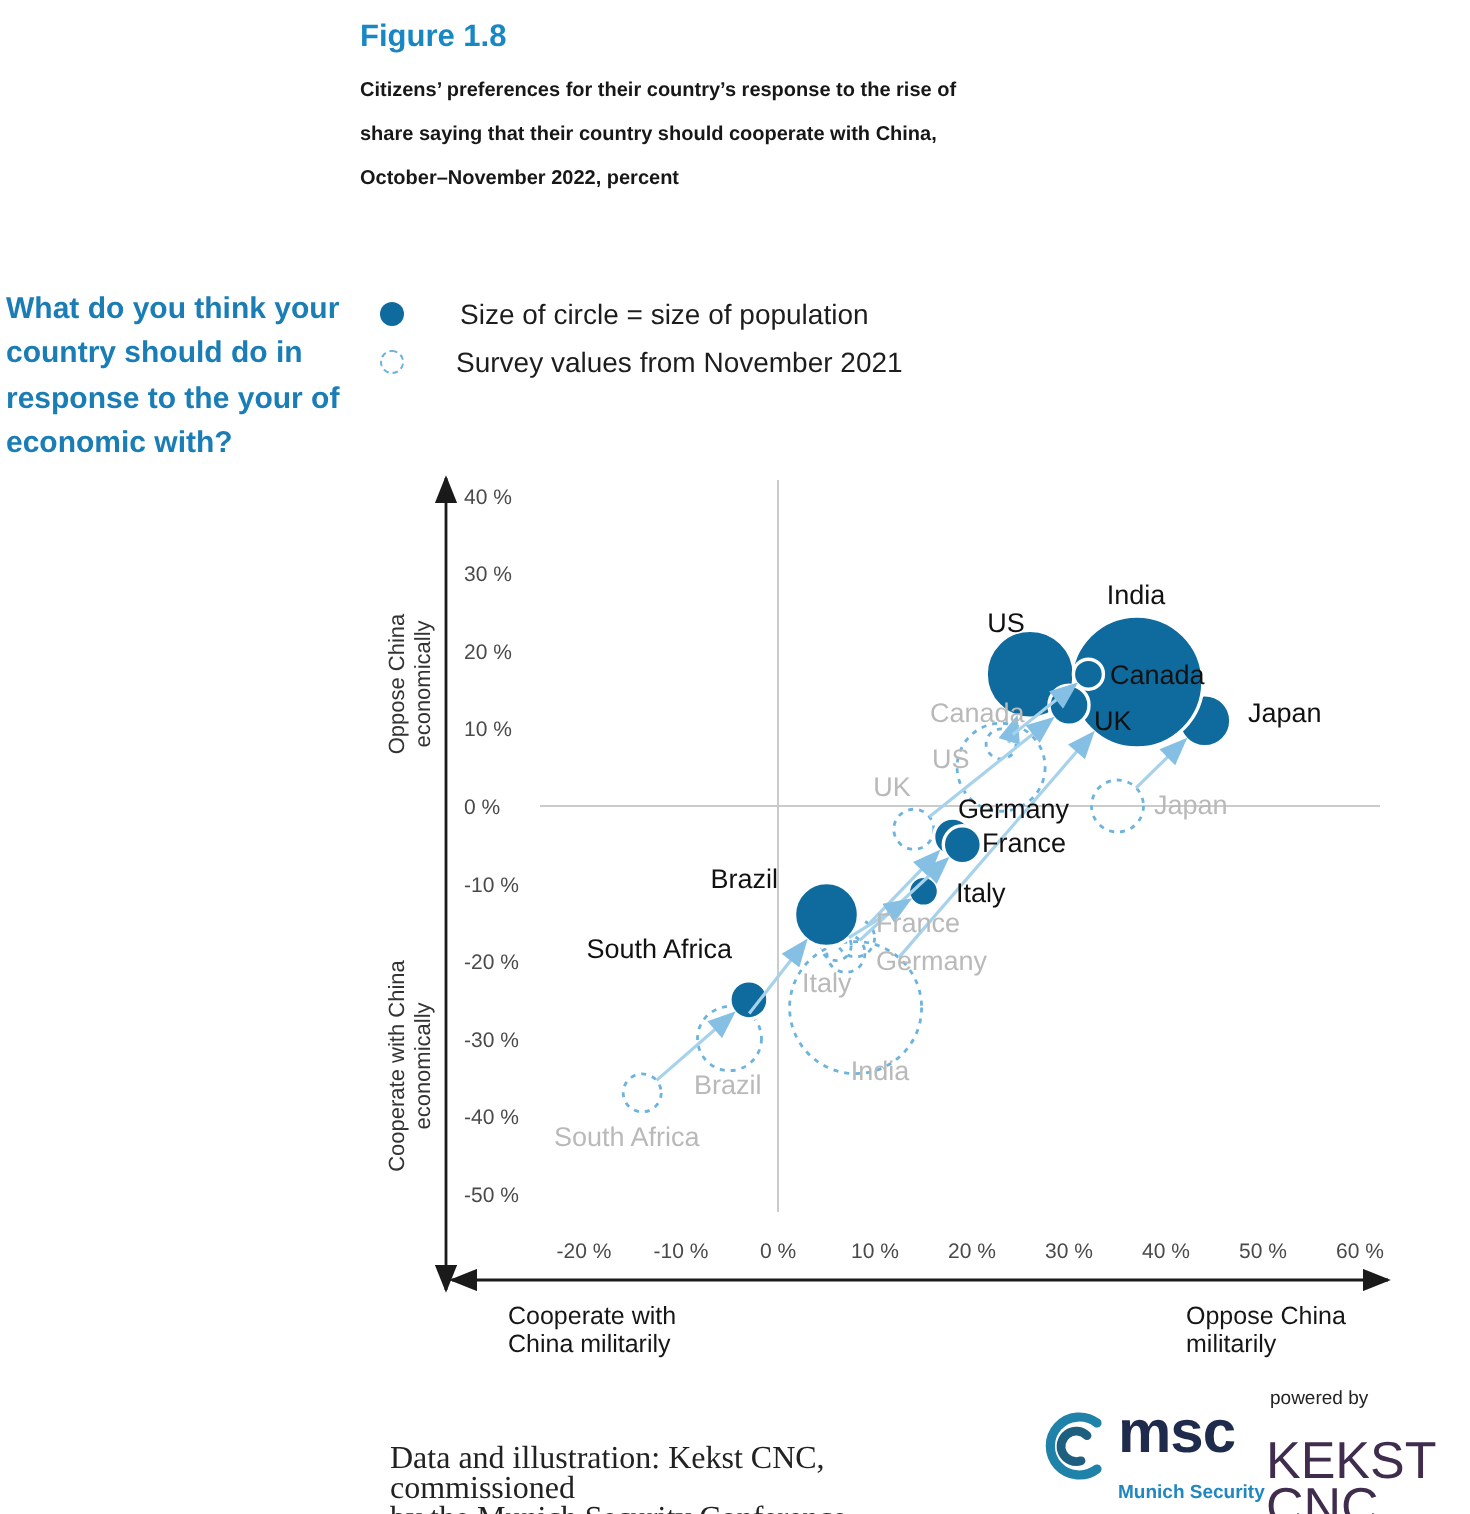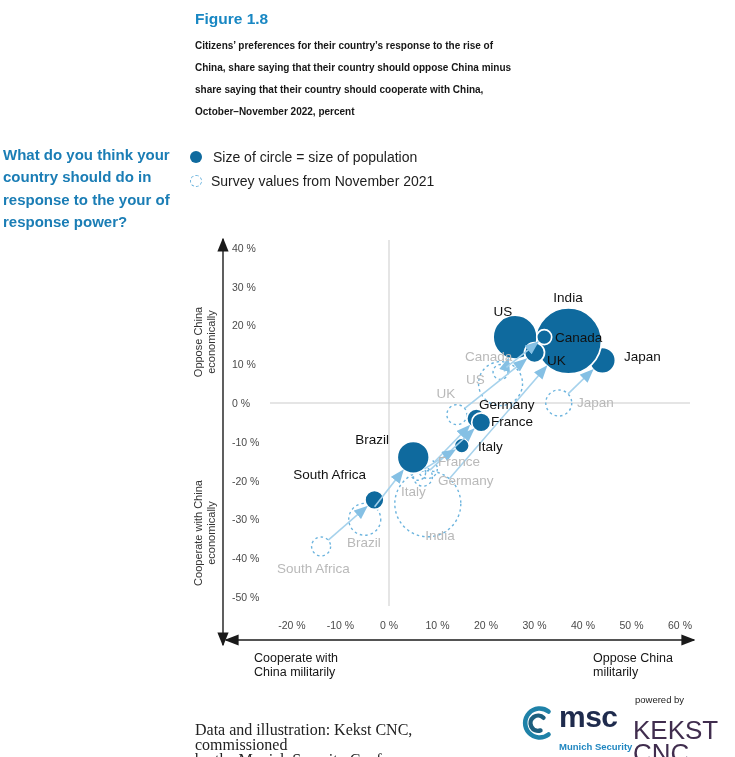--- a/index.html
+++ b/index.html
@@ -1,25 +1,25 @@
 <!DOCTYPE html>
 <html><head>
 <meta charset="utf-8">
 <style>
   html,body{margin:0;padding:0;background:#fff;}
   body{width:735px;height:757px;position:relative;overflow:hidden;
        font-family:"Liberation Sans", sans-serif;}
   .abs{position:absolute;}
   .fig-label{font-size:15.5px;font-weight:700;color:#1887c3;margin-bottom:7px;}
   .title-line{font-size:10px;font-weight:600;color:#171717;line-height:22px;}
-  .header{left:195px;top:10px;width:520px;}
+  .header{left:180px;top:10px;width:520px;}
   .question{left:3px;top:144px;width:175px;}
   .q-line{font-size:15px;font-weight:600;color:#1a7db5;line-height:22.4px;}
   .legend{left:190px;top:148px;}
-  .legend-row{display:flex;align-items:center;height:17px;margin-bottom:7px;}
+  .legend-row{display:flex;align-items:center;height:17px;margin-bottom:7px;gap:17px;}
   .legend-dot{width:12px;height:12px;border-radius:50%;background:#0f6a9e;margin-right:11px;flex:0 0 auto;}
   .legend-dash{width:10px;height:10px;border-radius:50%;border:1.6px dashed #6cb4de;background:#fff;margin-right:9px;flex:0 0 auto;}
   .legend-label{font-size:14px;color:#1d1d1d;}
   .source{left:195px;top:722px;width:260px;}
   .source-line{font-family:"Liberation Serif", serif;font-size:16px;color:#222;line-height:15px;}
   .msc{left:518px;top:703px;display:flex;align-items:flex-start;}
   .msc-text{margin-left:3px;}
   .msc-word{font-size:30px;line-height:27px;font-weight:700;color:#1f2b4d;letter-spacing:-0.5px;}
   .msc-sub{font-size:9.5px;font-weight:700;color:#2187c1;line-height:10px;margin-top:12px;}
   .kekst{left:633px;top:694px;}
@@ -122,30 +122,29 @@
     <text x="479" y="409" text-anchor="start" class="lbl22">Germany</text>
     <text x="491" y="426" text-anchor="start" class="lbl22">France</text>
     <text x="478" y="451" text-anchor="start" class="lbl22">Italy</text>
     <text x="389" y="444" text-anchor="end" class="lbl22">Brazil</text>
     <text x="366" y="479" text-anchor="end" class="lbl22">South Africa</text>
   </svg>
 
 <div class="abs header">
   <div class="fig-label">Figure 1.8</div>
   <div class="title-line">Citizens’ preferences for their country’s response to the rise of</div>
-  <div class="title-line">China, share saying that their country should oppose China minus</div>
   <div class="title-line">share saying that their country should cooperate with China,</div>
   <div class="title-line">October–November 2022, percent</div>
 </div>
 
 <div class="abs question">
   <div class="q-line">What do you think your</div>
   <div class="q-line">country should do in</div>
   <div class="q-line">response to the your of</div>
-  <div class="q-line">response power?</div>
+  <div class="q-line">economic with?</div>
 </div>
 
 <div class="abs legend">
   <div class="legend-row">
     <span class="legend-dot"></span>
     <span class="legend-label">Size of circle = size of population</span>
   </div>
   <div class="legend-row">
     <span class="legend-dash"></span>
     <span class="legend-label">Survey values from November 2021</span>

